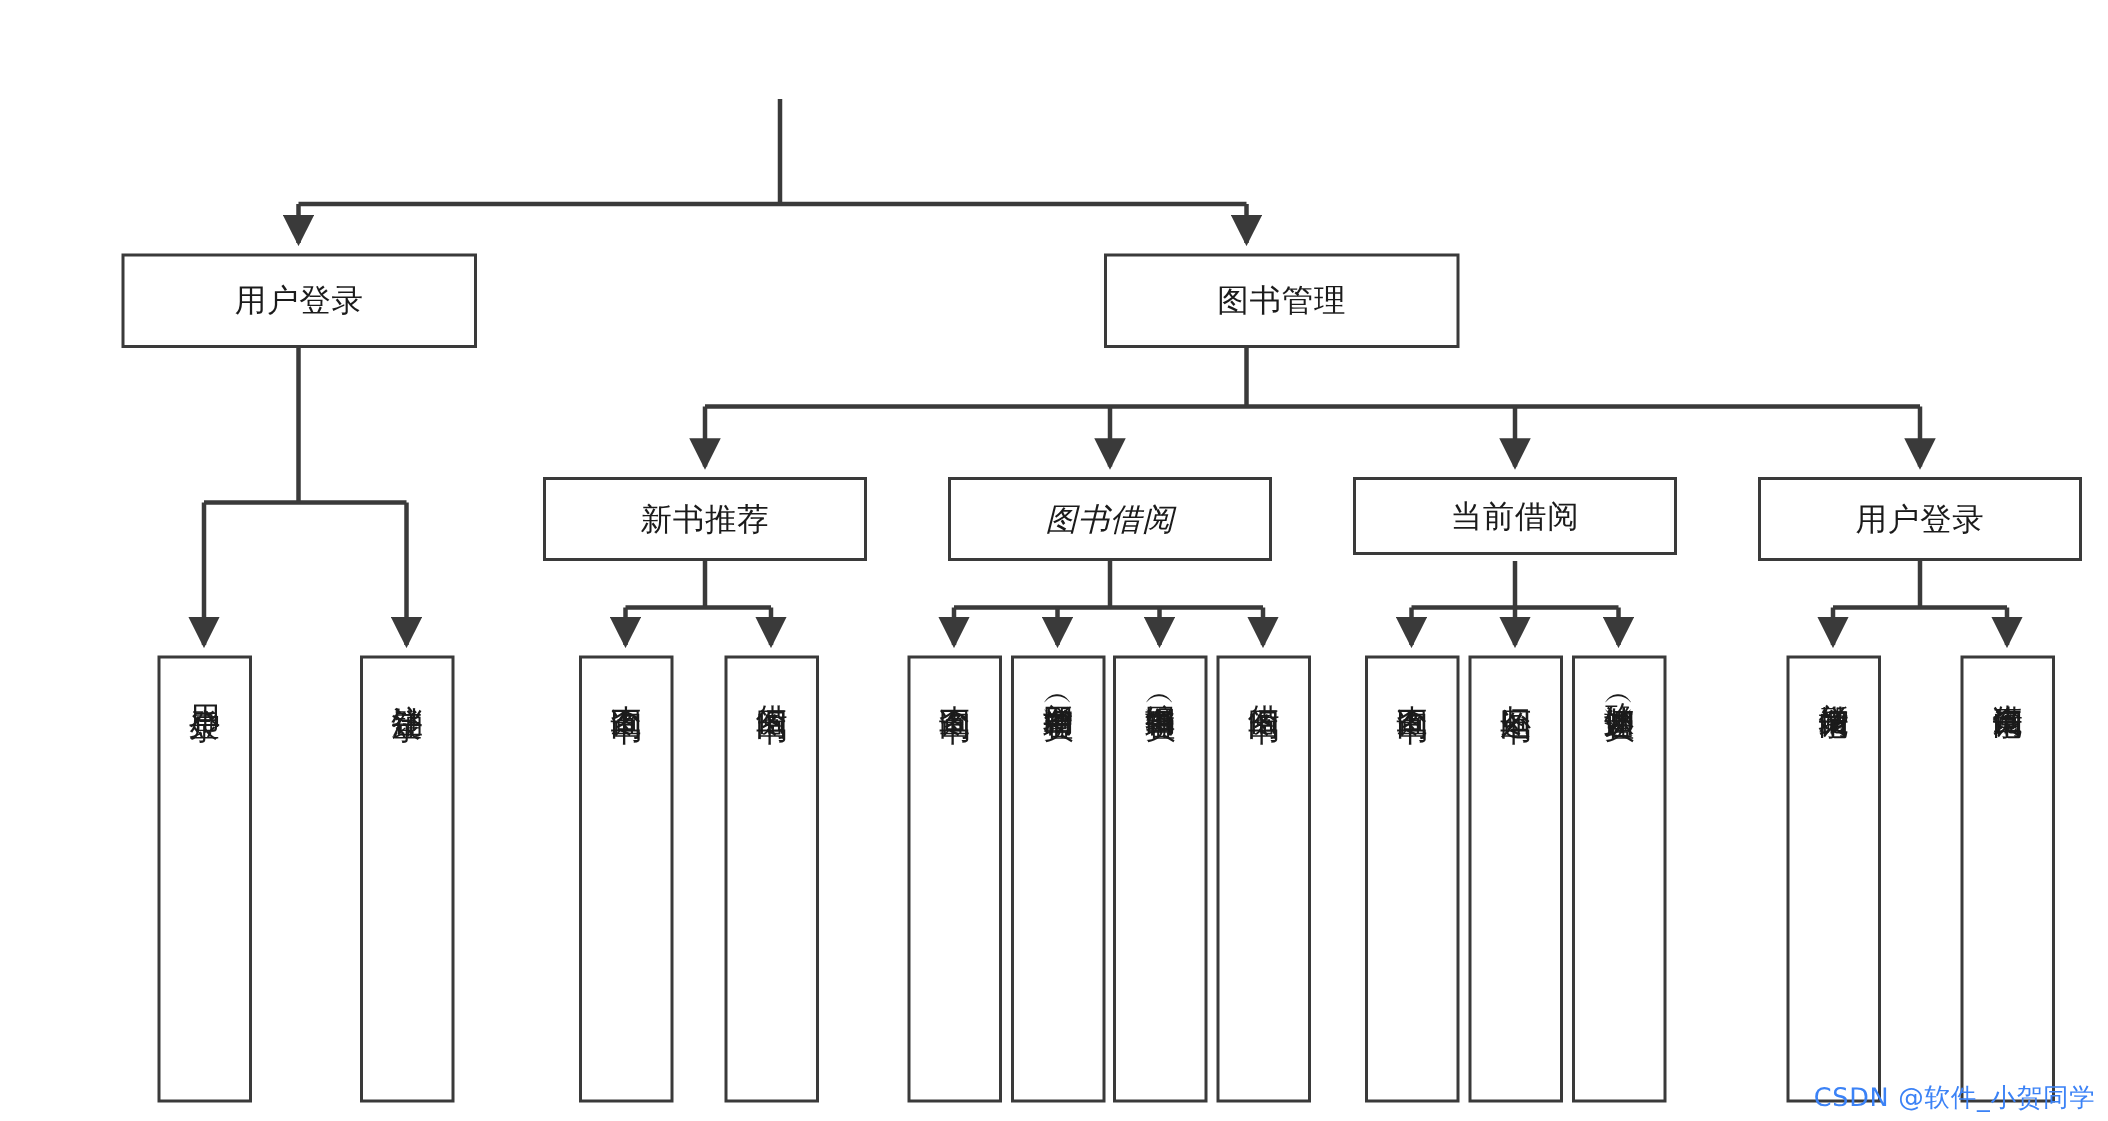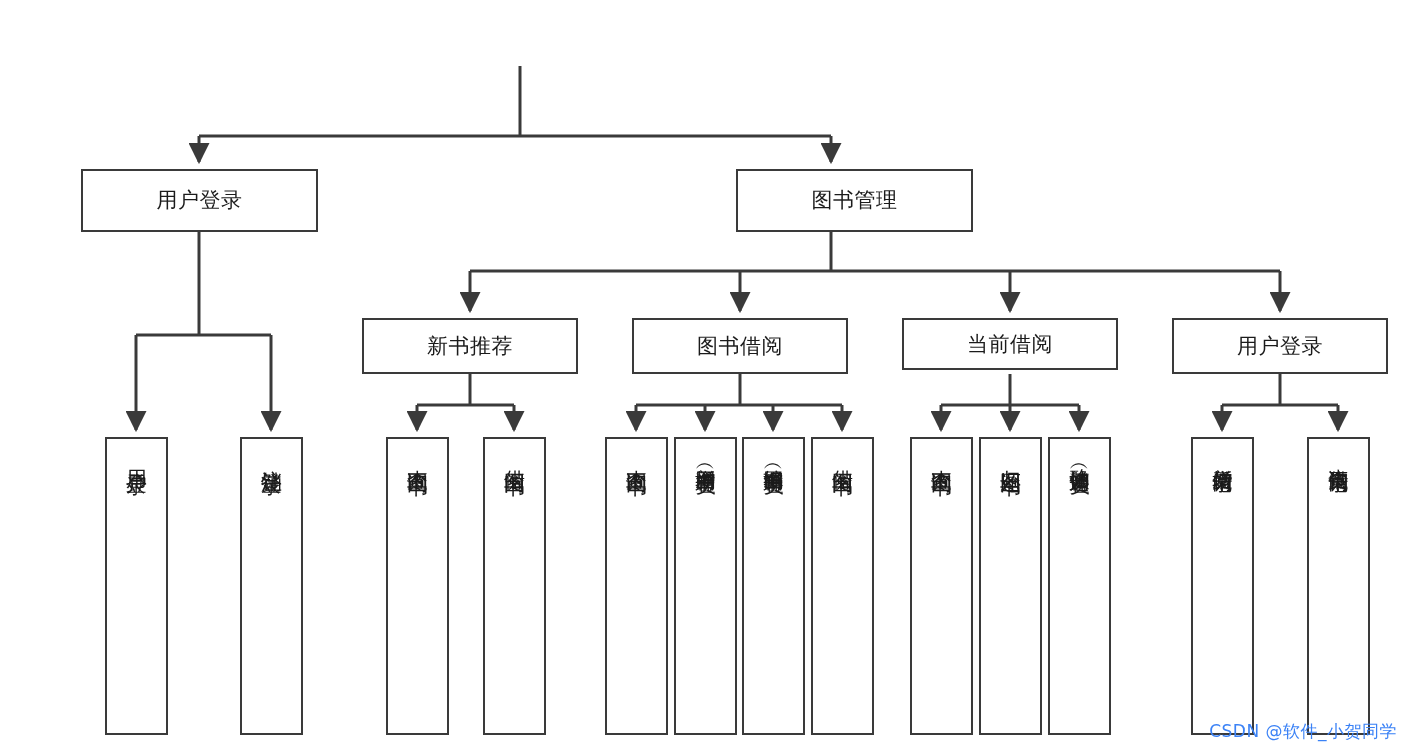--- a/index.html
+++ b/index.html
@@ -129,21 +129,21 @@
   </div>
 
   <div class="node horiz" style="left:712px; top:169px; width:237px; height:63px;margin-left:24px;">
     <span class="label">图书管理</span>
   </div>
 
   <div class="node horiz" style="left:362px; top:318px; width:216px; height:56px;">
     <span class="label">新书推荐</span>
   </div>
 
-  <div class="node horiz" style="left:632px; top:318px; width:216px; height:56px;">
+  <div class="node horiz" style="left:632px; top:318px; width:216px; height:56px;font-style:italic;">
     <span class="label">图书借阅</span>
   </div>
 
   <div class="node horiz" style="left:902px; top:318px; width:216px; height:52px;">
     <span class="label">当前借阅</span>
   </div>
 
   <div class="node horiz" style="left:1172px; top:318px; width:216px; height:56px;">
     <span class="label">用户登录</span>
   </div>

